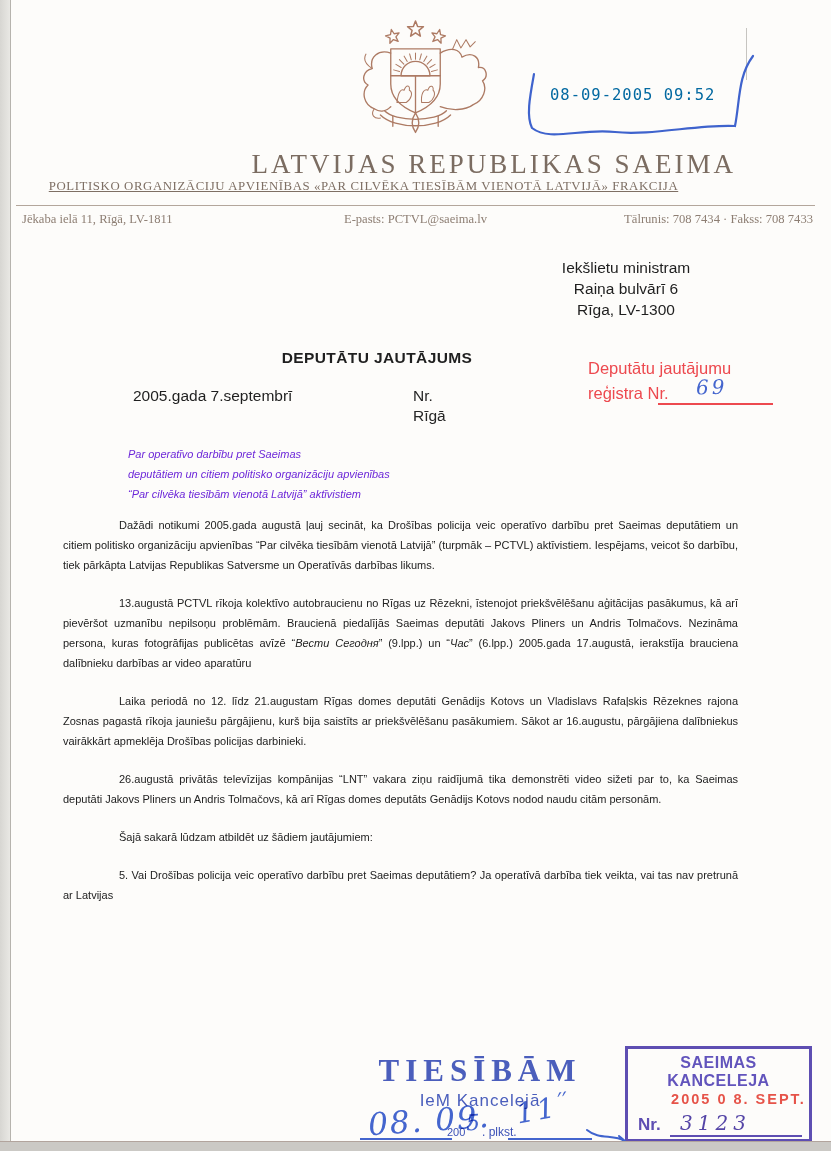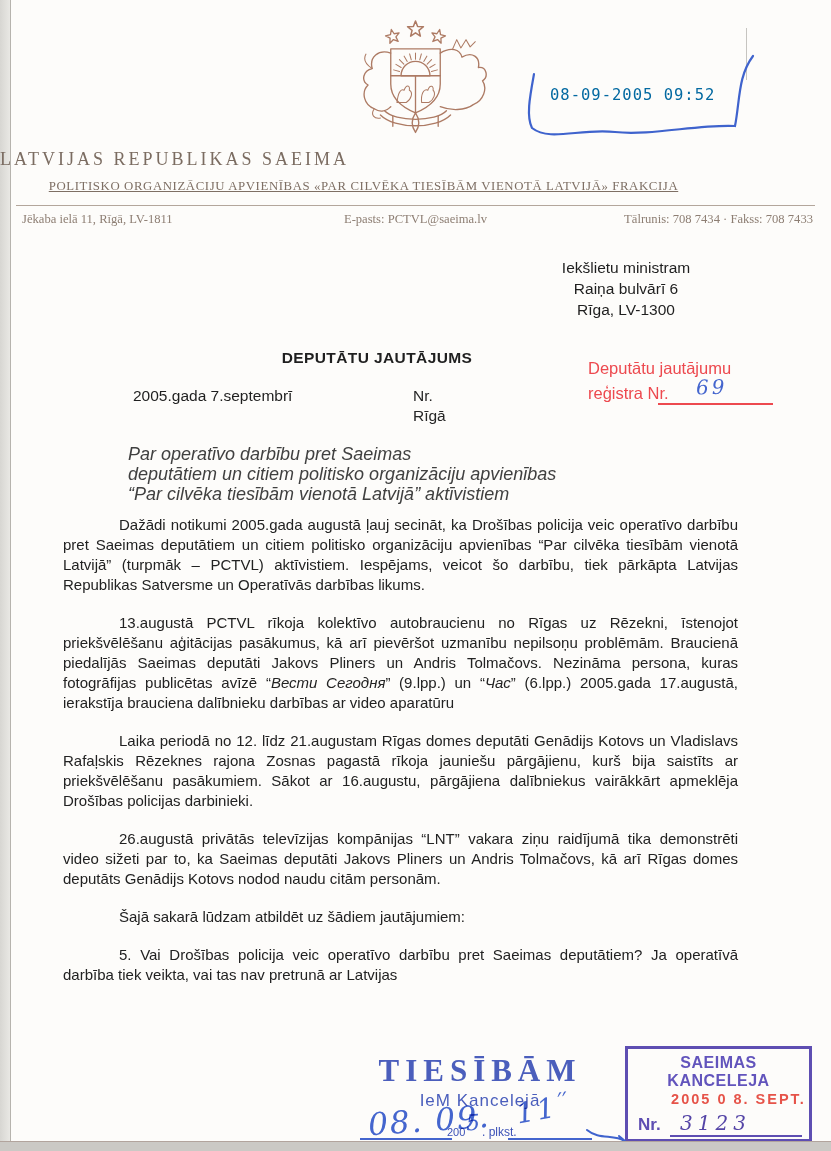--- a/index.html
+++ b/index.html
@@ -15,22 +15,22 @@
   
   .coat{position:absolute;left:333px;top:20px;width:165px;height:128px;}
   .coat svg{width:100%;height:100%;}
 
   
   .dt-text{position:absolute;left:550px;top:86px;font-family:"DejaVu Sans Mono",monospace;
            font-size:15.5px;letter-spacing:1px;color:#0369a1;}
   .dt-frame{position:absolute;left:520px;top:48px;width:250px;height:92px;}
 
   
-  .org-title{position:absolute;left:0;top:149px;width:736px;text-align:left;
-             font-family:"Liberation Serif",serif;font-size:18px;letter-spacing:3px;color:#7b6c61;}
+  .org-title{position:absolute;left:0;top:149px;width:736px;text-align:right;
+             font-family:"Liberation Serif",serif;font-size:27px;letter-spacing:3px;color:#7b6c61;}
   .org-subtitle{position:absolute;left:0;top:179px;width:727px;text-align:center;
                 font-family:"Liberation Serif",serif;font-size:12.8px;letter-spacing:.6px;color:#7e6f64;text-decoration:underline;}
   .lh-rule{position:absolute;left:16px;top:205px;width:799px;height:0;border-top:1px solid #b3a69b;}
   .contact{position:absolute;top:212px;font-family:"Liberation Serif",serif;font-size:12.6px;color:#8d7e73;}
   .contact.addr{left:22px;}
   .contact.mail{left:0;width:831px;text-align:center;}
   .contact.phone{right:18px;}
 
   
   .recipient{position:absolute;left:496px;top:257px;width:260px;text-align:center;
@@ -45,24 +45,24 @@
   .reg-line2{position:relative;}
   .reg-underline{position:absolute;left:70px;top:22px;width:115px;border-bottom:2px solid #ef4a50;}
   .reg-number{position:absolute;left:108px;top:-6px;font-family:"DejaVu Serif",serif;
               font-style:italic;font-size:20px;letter-spacing:3px;color:#3a5cc4;transform:rotate(-2deg);}
   .date-row{position:absolute;left:133px;top:387px;font-size:15.5px;color:#1f1f1f;}
   .nr-label{position:absolute;left:413px;top:387px;font-size:15.5px;}
   .place{position:absolute;left:413px;top:407px;font-size:15.5px;}
 
   
   .subject{position:absolute;left:128px;top:444px;width:500px;font-style:italic;
-           font-size:18px;line-height:20px;color:#404040;}
-
-  
-  .body-text{position:absolute;left:63px;top:515px;width:675px;font-size:15px;
+           font-size:11px;line-height:20px;color:#6d28d9;}
+
+  
+  .body-text{position:absolute;left:63px;top:515px;width:675px;font-size:11px;
              line-height:20px;color:#222;}
   .para{text-align:justify;text-indent:56px;margin:0 0 18px 0;}
   .para em{font-style:italic;}
 
   
   .recv{position:absolute;left:300px;top:1053px;width:360px;text-align:center;
         color:#3c52bb;mix-blend-mode:multiply;}
   .recv-title{font-family:"Liberation Serif",serif;font-size:31px;font-weight:bold;
               letter-spacing:6px;opacity:.92;}
   .recv-sub{font-size:17px;letter-spacing:1px;margin-top:2px;opacity:.92;}

